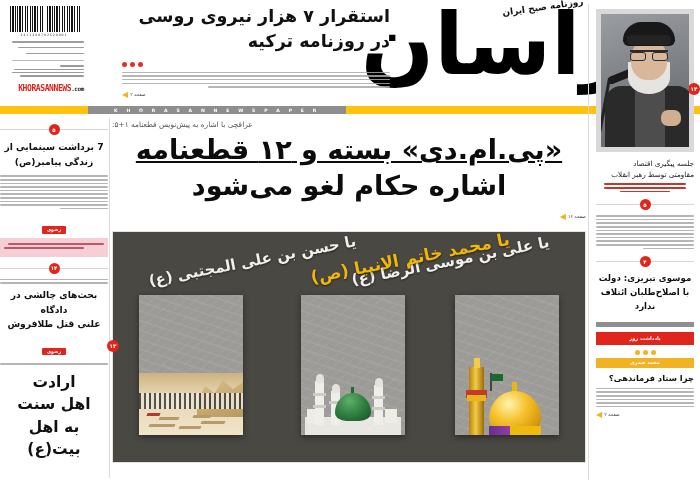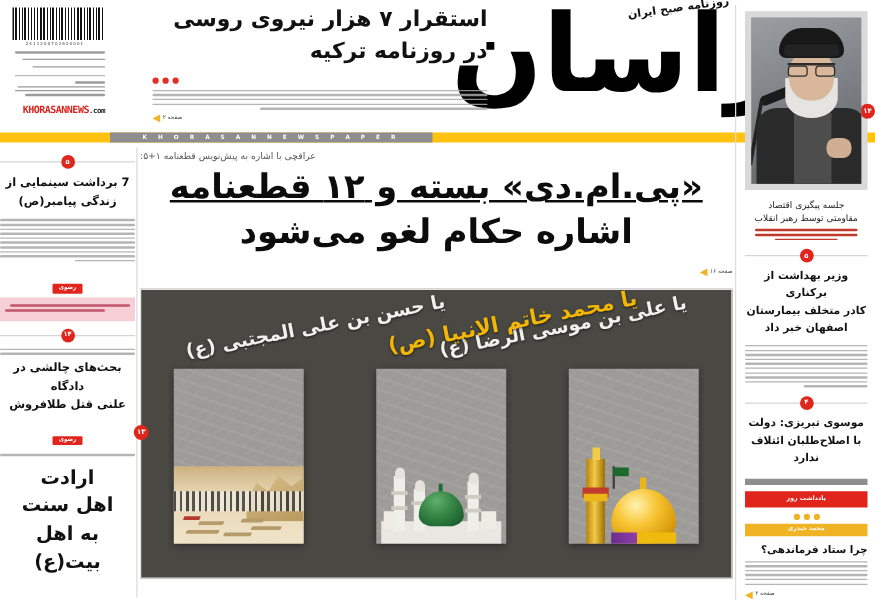--- a/index.html
+++ b/index.html
@@ -166,21 +166,21 @@
   .robe{position:absolute;left:4px;top:72px;width:88px;height:62px;background:#2a2a2a;
      border-radius:16px 16px 0 0;}
   .robe::before{content:"";position:absolute;left:30px;top:4px;width:30px;height:58px;background:#4d4d4d;}
   .hand{position:absolute;right:8px;top:96px;width:20px;height:16px;background:#cfae91;border-radius:7px;}
   .mic{position:absolute;left:6px;top:58px;width:30px;height:8px;background:#1b1b1b;
      border-radius:6px;transform:rotate(-22deg);}
   .micstand{position:absolute;left:2px;top:66px;width:3px;height:52px;background:#232323;transform:rotate(10deg);}
   .photo-badge{position:absolute;right:-6px;top:74px;width:12px;height:12px;border-radius:50%;
      background:#e0251c;color:#fff;font-size:5.6px;display:flex;align-items:center;
      justify-content:center;font-weight:bold;}
-  .cap{font-size:7.2px;line-height:1.55;text-align:center;direction:rtl;margin-top:5px;color:#1c1c1c;}
+  .cap{font-size:7.2px;line-height:1.55;text-align:right;direction:rtl;margin-top:5px;color:#1c1c1c;}
   .cap-red i{display:block;height:1.6px;background:#c0392b;margin:2.1px auto 0;border-radius:1px;}
 
   .rbox-red{background:#e0251c;color:#fff;font-size:5px;text-align:center;padding:3.5px 0;
      font-weight:bold;margin-top:5px;}
   .rbox-top{height:5px;background:#8e8e8e;}
   .rbox-yellow{background:#f0b323;color:#fff;font-size:4.8px;text-align:center;padding:2.5px 0;
      font-weight:bold;margin-top:4px;}
   .rq{font-size:8.4px;font-weight:bold;text-align:right;direction:rtl;margin-top:5px;}
 </style>
 </head>
@@ -416,25 +416,20 @@
       <i style="width:100%"></i>
         <i style="width:100%"></i>
         <i style="width:60%"></i>
     </div>
 
     <div class="badge-line" style="margin:7px 6px 5px">
       <div class="badge">۵</div>
     </div>
 
     <div style="margin:0 6px">
-      <div class="hl" style="font-size:8.6px;line-height:1.62">
-        <span>وزیر بهداشت از برکناری</span><br>
-        <span>کادر متخلف بیمارستان</span><br>
-        <span>اصفهان خبر داد</span>
-      </div>
       <div class="body-lines" style="margin-top:5px">
         <i style="width:100%"></i>
           <i style="width:100%"></i>
           <i style="width:100%"></i>
           <i style="width:100%"></i>
         <i style="width:100%"></i>
           <i style="width:100%"></i>
           <i style="width:100%"></i>
           <i style="width:100%"></i>
         <i style="width:100%"></i>

